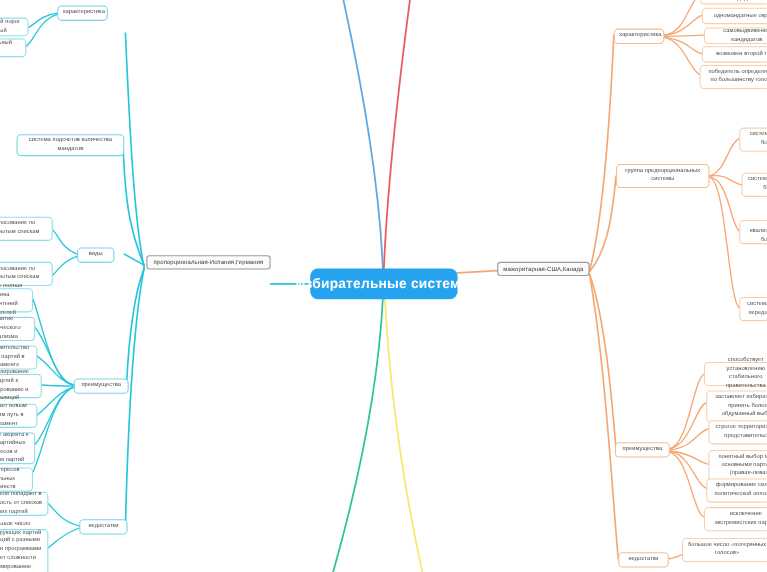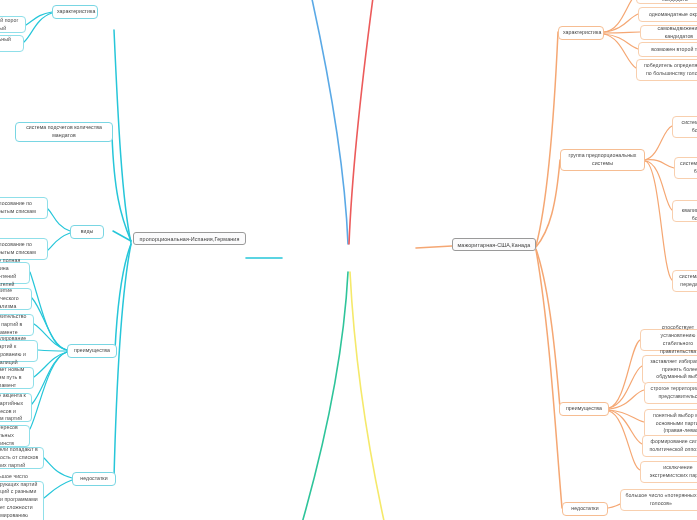--- a/index.html
+++ b/index.html
@@ -124,20 +124,23 @@
       <path d="M609 408 C 628 404, 632 370, 642 366" stroke="#f5a773" stroke-width="1.2"></path>
       <path d="M609 409 C 630 407, 634 392, 644 390" stroke="#f5a773" stroke-width="1.2"></path>
       <path d="M609 410 C 630 412, 634 420, 644 422" stroke="#f5a773" stroke-width="1.2"></path>
       <path d="M609 410 C 628 414, 632 440, 642 444" stroke="#f5a773" stroke-width="1.2"></path>
       <path d="M609 411 C 626 416, 630 466, 640 470" stroke="#f5a773" stroke-width="1.2"></path>
 
       <path d="M608 508 C 622 506, 624 500, 632 498" stroke="#f5a773" stroke-width="1.2"></path>
     </g>
   </svg>
 
+  <div class="root-node" style="left:282px;top:244px;width:134px;height:28px;">
+    <span>Избирательные системы</span>
+  </div>
 
   <div class="l1-node" style="left:133px;top:232px;width:113px;height:13px;">
     <span>пропорциональная-Испания,Германия</span>
   </div>
 
   <div class="node cyan mid" style="left:52px;top:5px;width:46px;height:14px;">
     <span>характеристика</span>
   </div>
   <div class="node cyan mid" style="left:15px;top:122px;width:98px;height:20px;">
     <span>система подсчетов количества мандатов</span>

